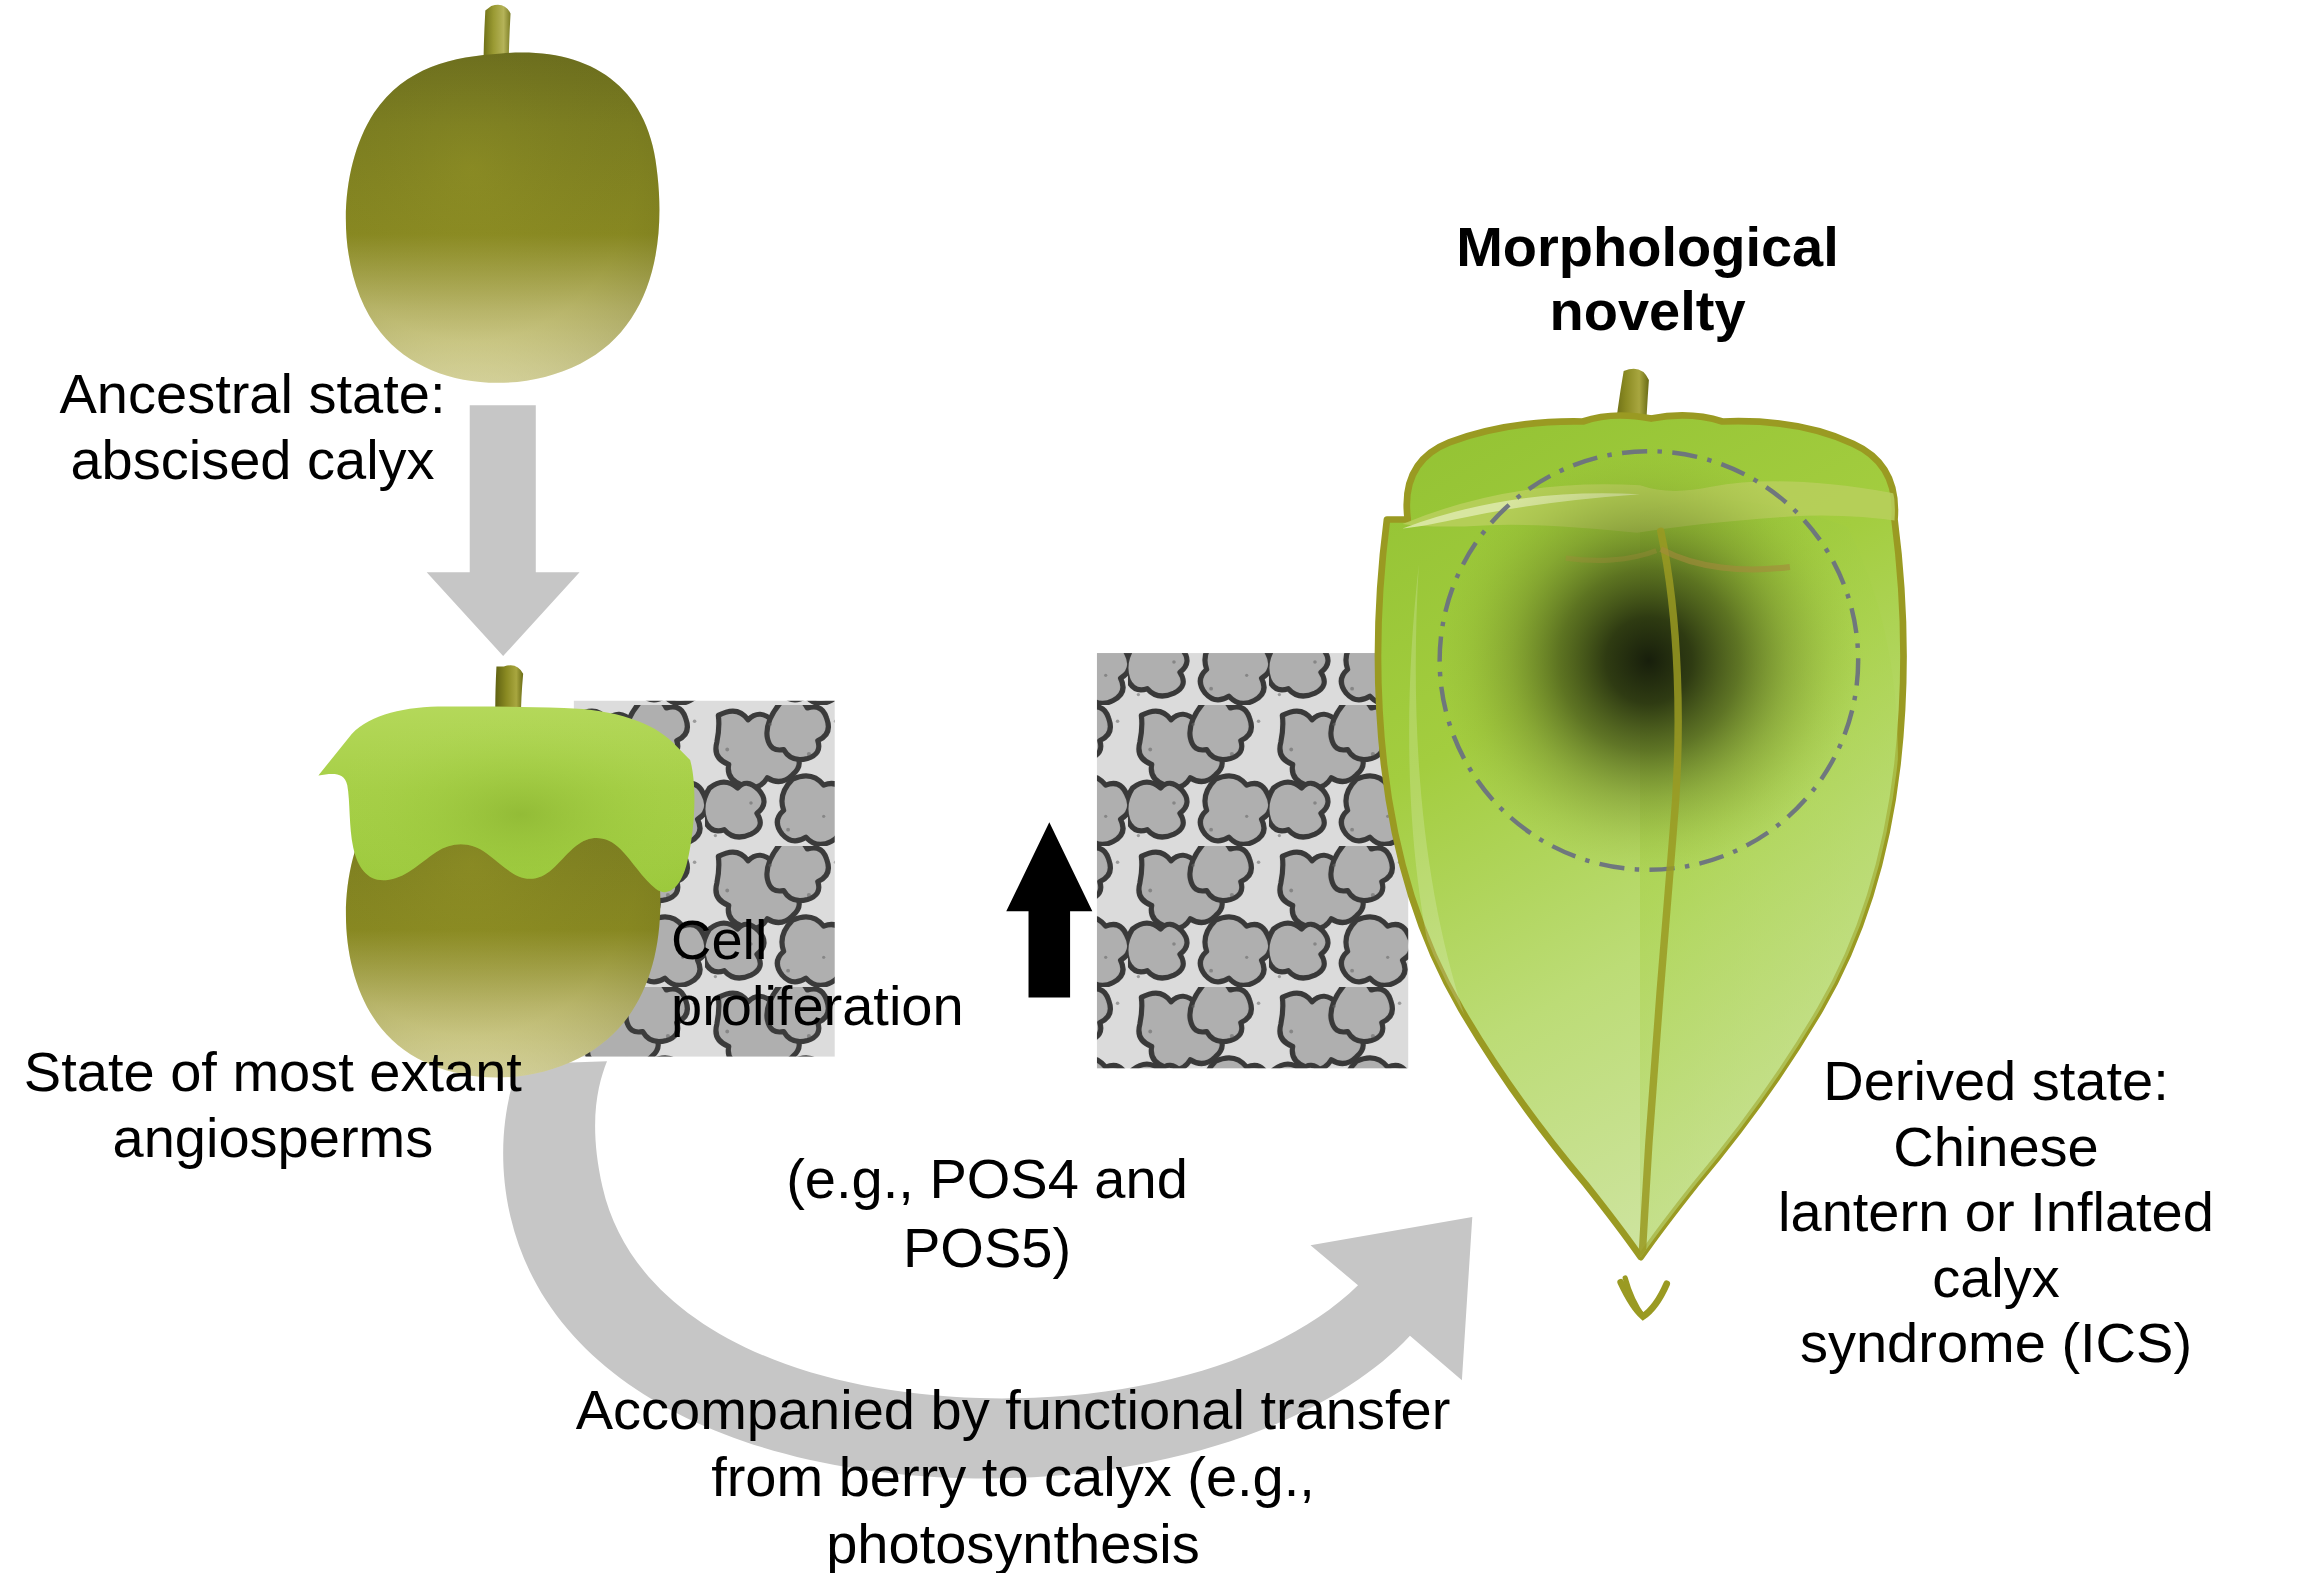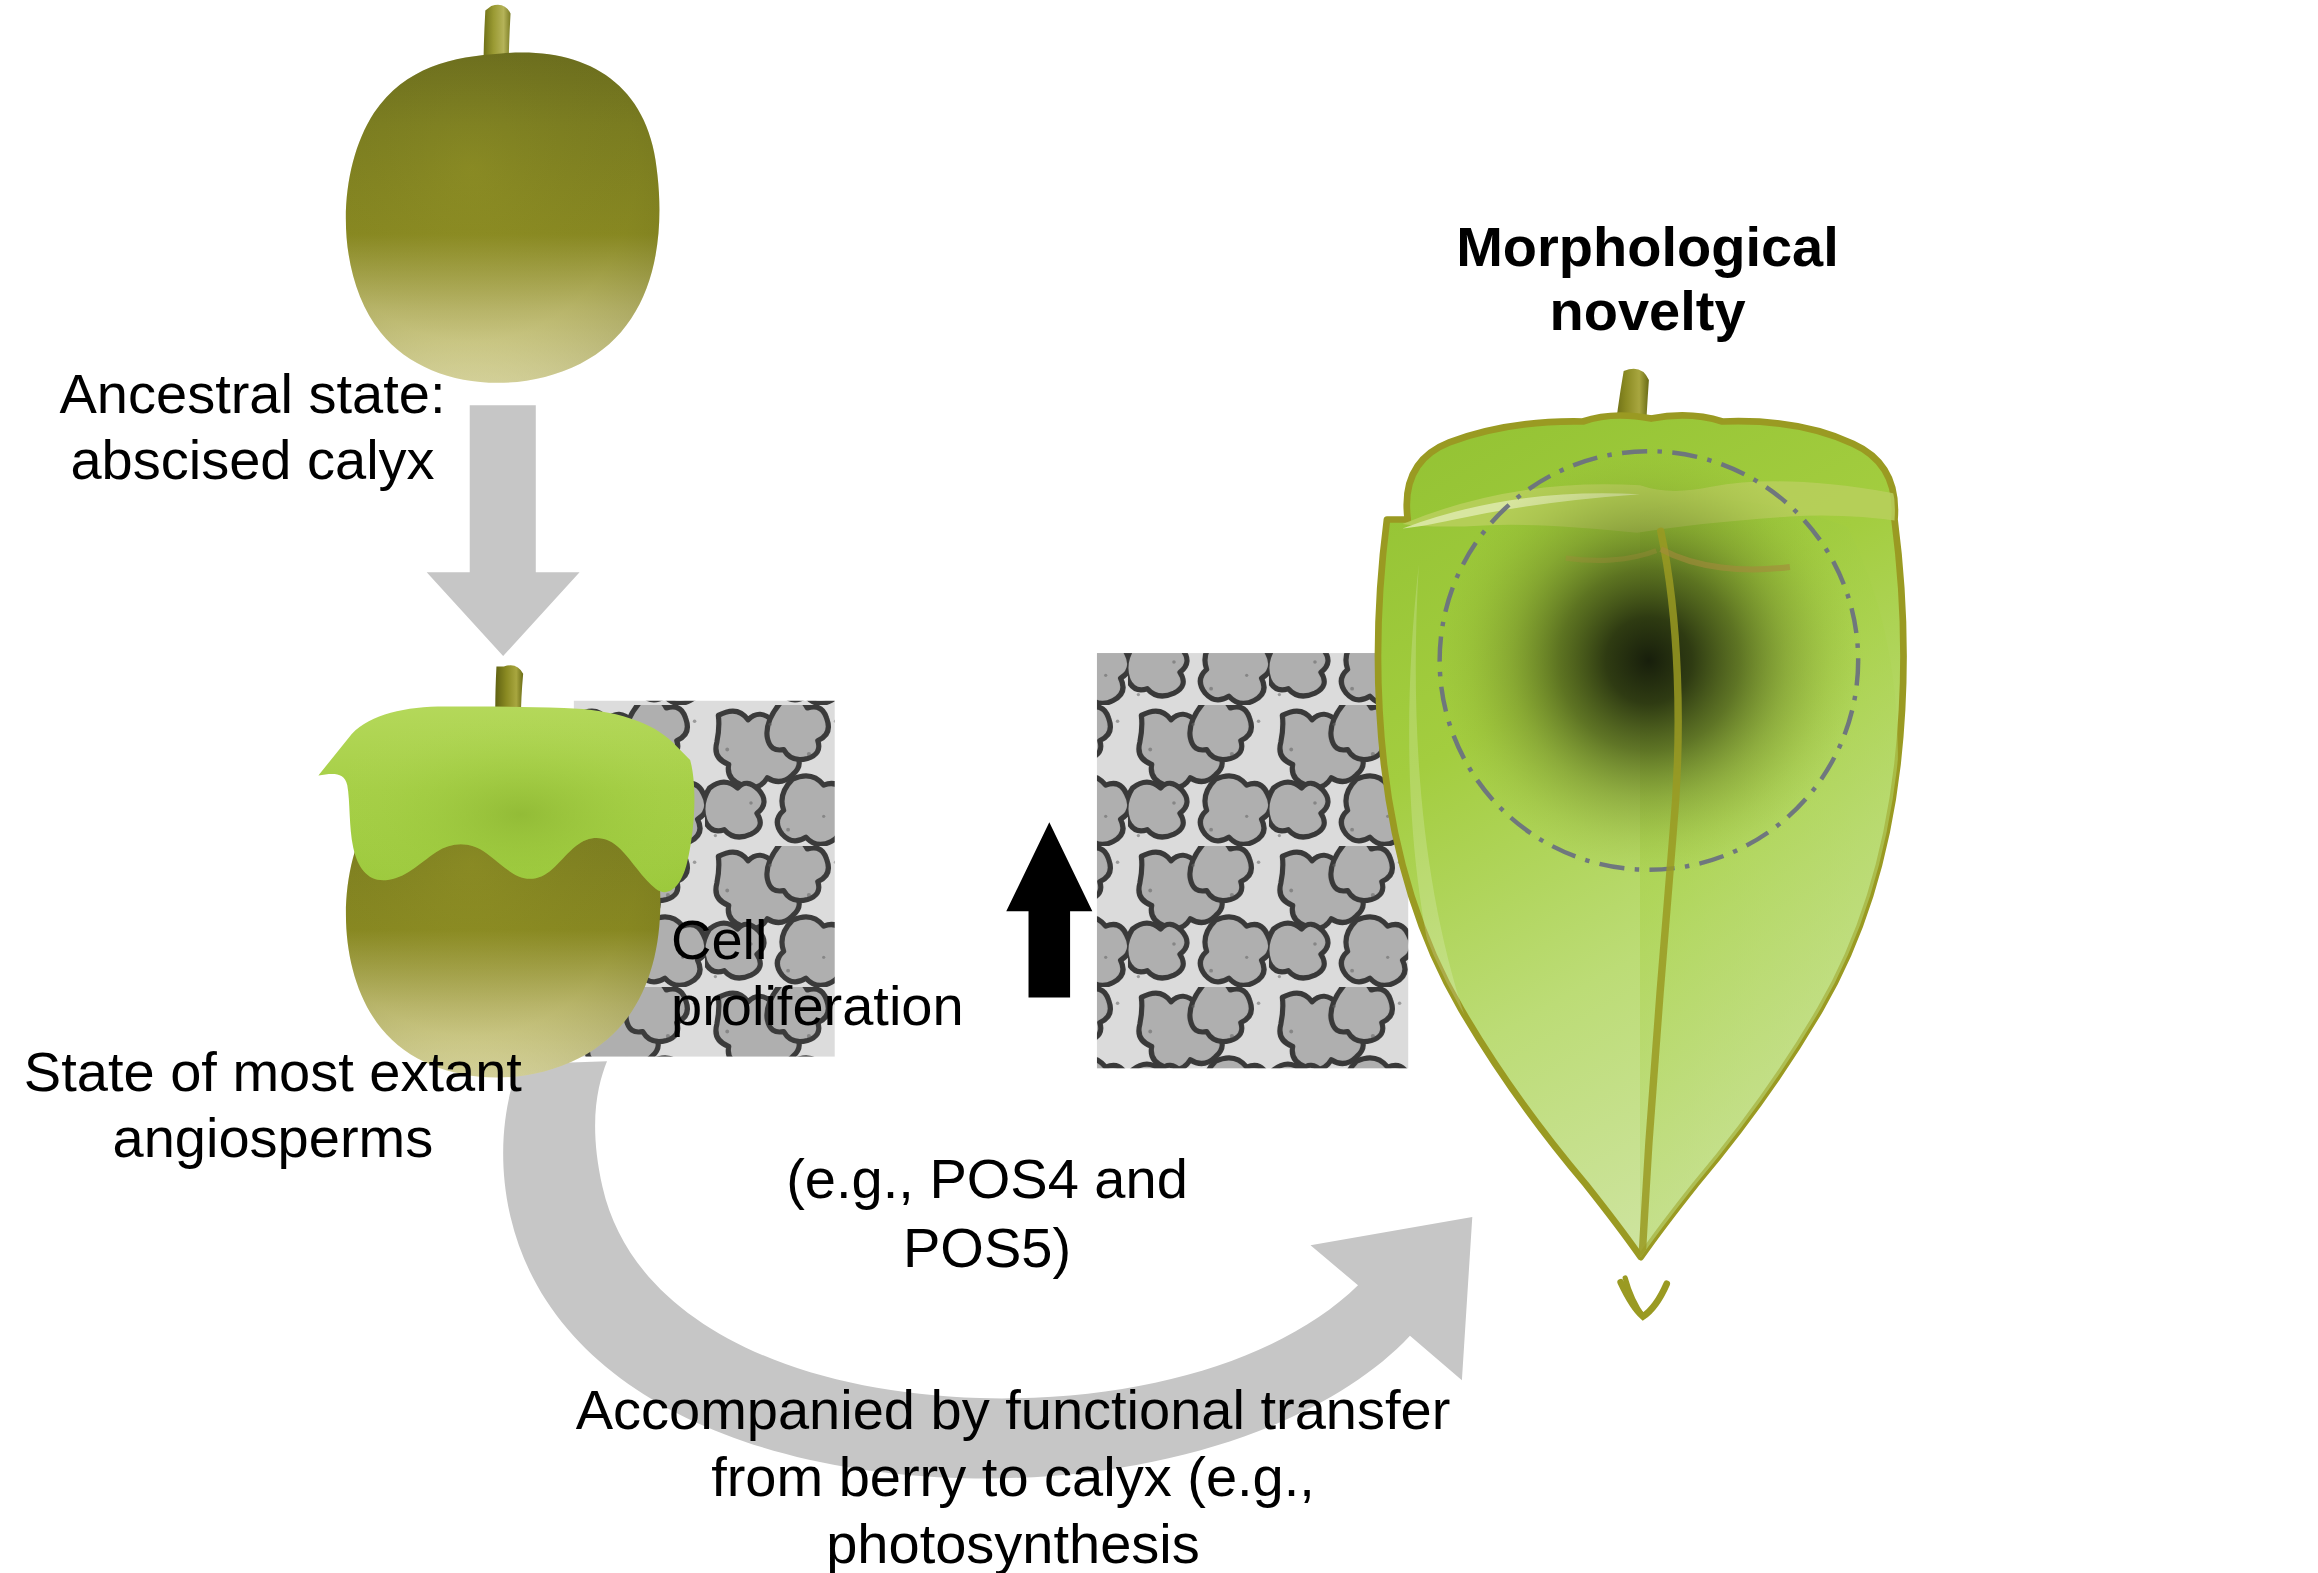--- a/index.html
+++ b/index.html
@@ -325,20 +325,23 @@
 angiosperms</div>
 
   <div class="lbl" id="label-ancestral-state">Ancestral state:
 abscised calyx</div>
 
   <div class="lbl" id="label-cell-prolif">Cell proliferation</div>
 
   <div class="lbl" id="label-morphological-novelty">Morphological
 novelty</div>
 
+  <div class="lbl" id="label-derived-state">Derived state: Chinese
+lantern or Inflated calyx
+syndrome (ICS)</div>
 
   <div class="lbl" id="label-expression-variation"><br><span>(e.g., </span><span class="it">POS4</span><span> and</span><br><span class="it">POS5</span><span>)</span></div>
 
   <div class="lbl" id="label-functional-transfer">Accompanied by functional transfer
 from berry to calyx (e.g., photosynthesis
 and response to stimulus)</div>
 
 </div>
 
 

